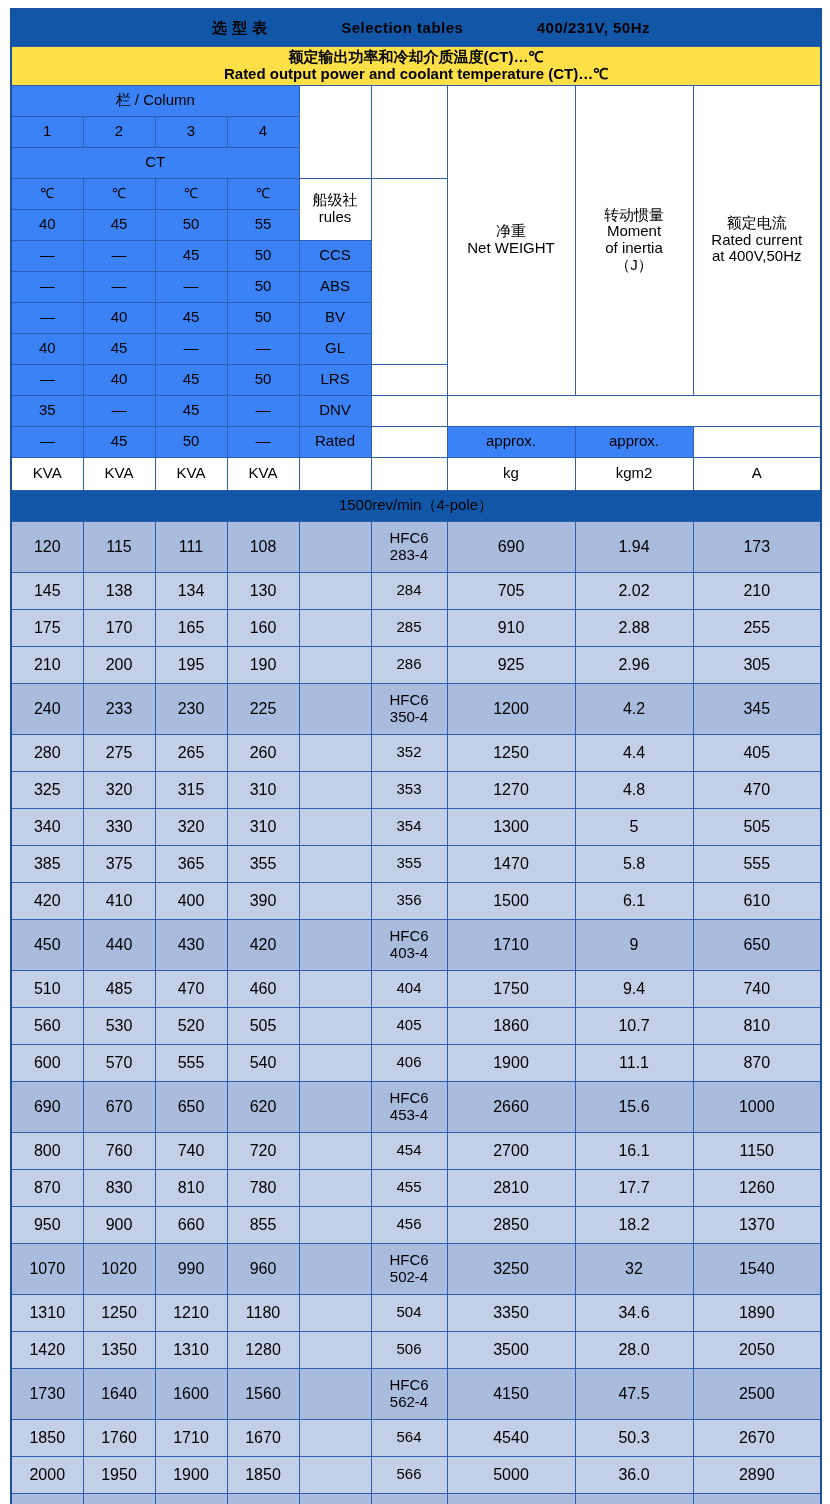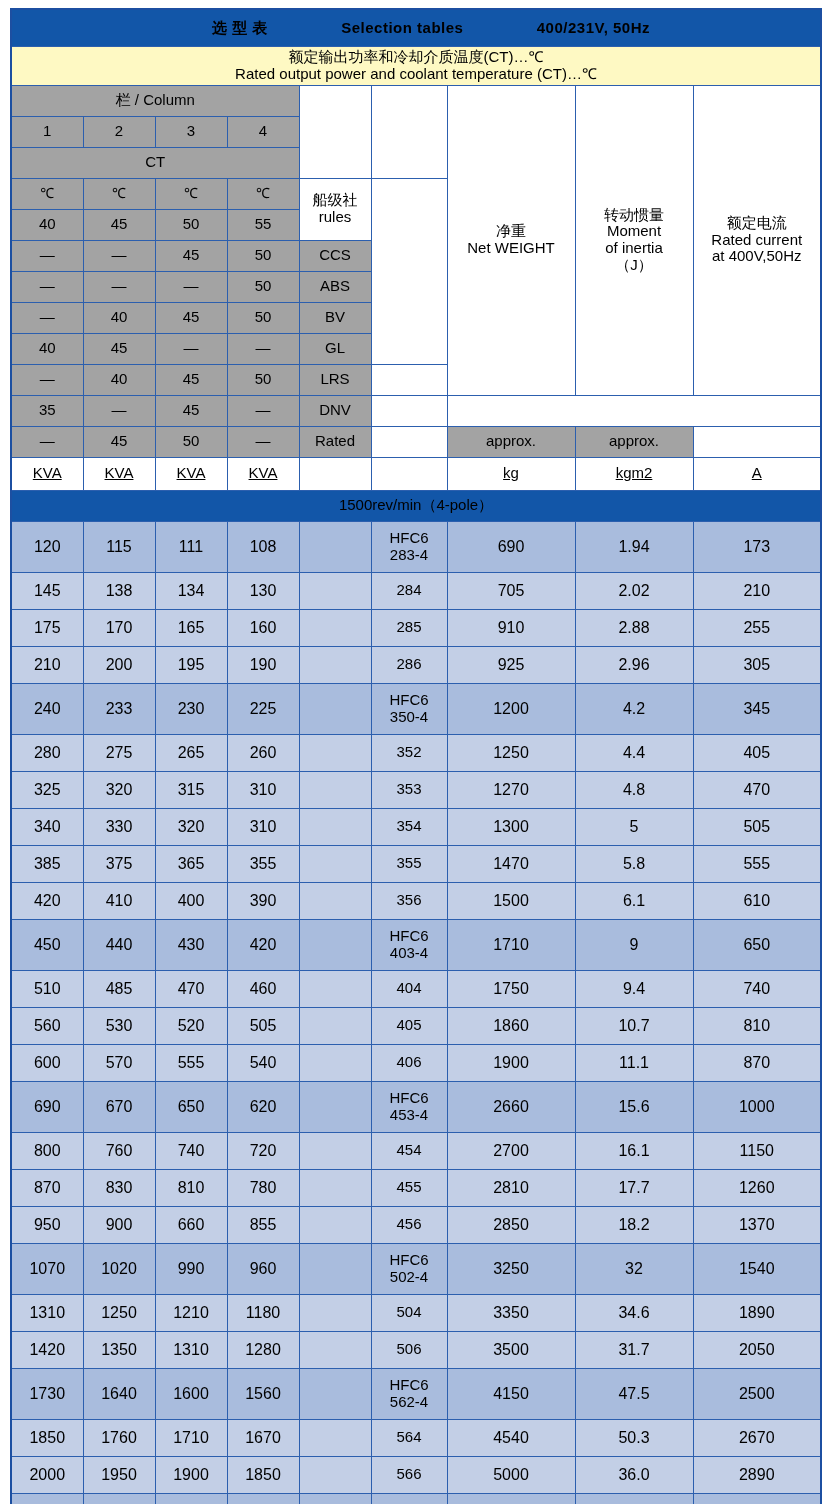--- a/index.html
+++ b/index.html
@@ -36,49 +36,49 @@
     color:#ffffff;
     font-size:19px;
     font-weight:bold;
     height:32px;
     letter-spacing:.5px;
   }
   td.title .sp{display:inline-block;margin-left:30px;}
   td.title .gap1{display:inline-block;width:34px;}
   td.title .gap2{display:inline-block;width:34px;}
   td.subtitle{
-    background:#fef9c3;
+    background:#fde047;
     color:#ffffff;
     font-size:17px;
-    font-weight:normal;
+    font-weight:bold;
     line-height:1.25;
     padding:4px 2px;
   }
   td.band{
     background:#1256a8;
     color:#ffffff;
     font-size:16px;
     font-weight:normal;
     text-align:left;
     padding:5px 10px;
     height:26px;
   }
   
   td.hd{
-    background:#a3a3a3;
+    background:#3b82f6;
     font-size:15px;
     height:26px;
   }
   td.hd.small{font-size:14px;}
   td.hdbig{
     background:#ffffff;
     font-size:16px;
     line-height:1.2;
   }
-  td.unit{background:#ffffff;font-size:15px;height:28px;text-decoration:underline;}
+  td.unit{background:#ffffff;font-size:15px;height:28px;}
   td.blank{background:#ffffff;}
   
   tr.r-light td{background:#c3cfe6;height:32px;}
   tr.r-dark td{background:#a9bcdd;height:46px;}
   tr.r-light td.c, tr.r-dark td.c{font-size:16px;}
   td.model{
     font-size:15px;
     line-height:1.18;
     margin-top:9px;
   }
@@ -479,21 +479,21 @@
           <td class="c">1890</td>
         </tr>
         <tr class="r-light">
           <td class="c">1420</td>
           <td class="c">1350</td>
           <td class="c">1310</td>
           <td class="c">1280</td>
           <td class="empty-col"></td>
           <td class="model">506</td>
           <td class="c">3500</td>
-          <td class="c">31.7</td>
+          <td class="c">28.0</td>
           <td class="c">2050</td>
         </tr>
         <tr class="r-dark">
           <td class="c">1730</td>
           <td class="c">1640</td>
           <td class="c">1600</td>
           <td class="c">1560</td>
           <td class="empty-col"></td>
           <td class="model">
             <span class="two-line">HFC6</span>

